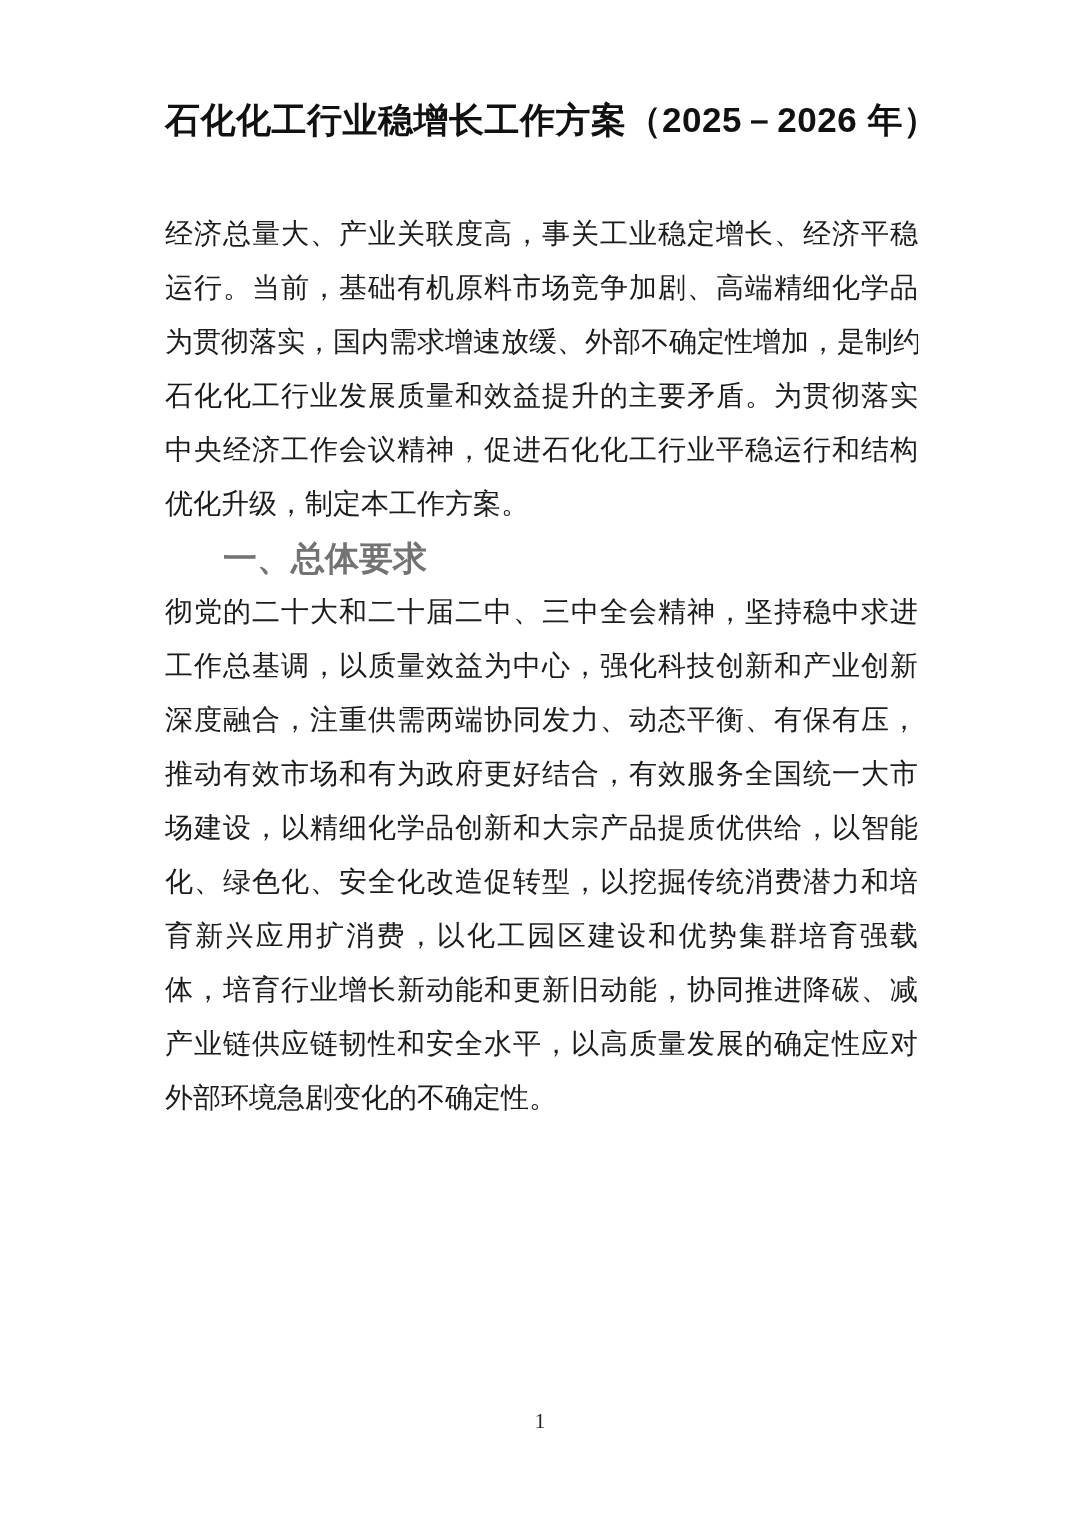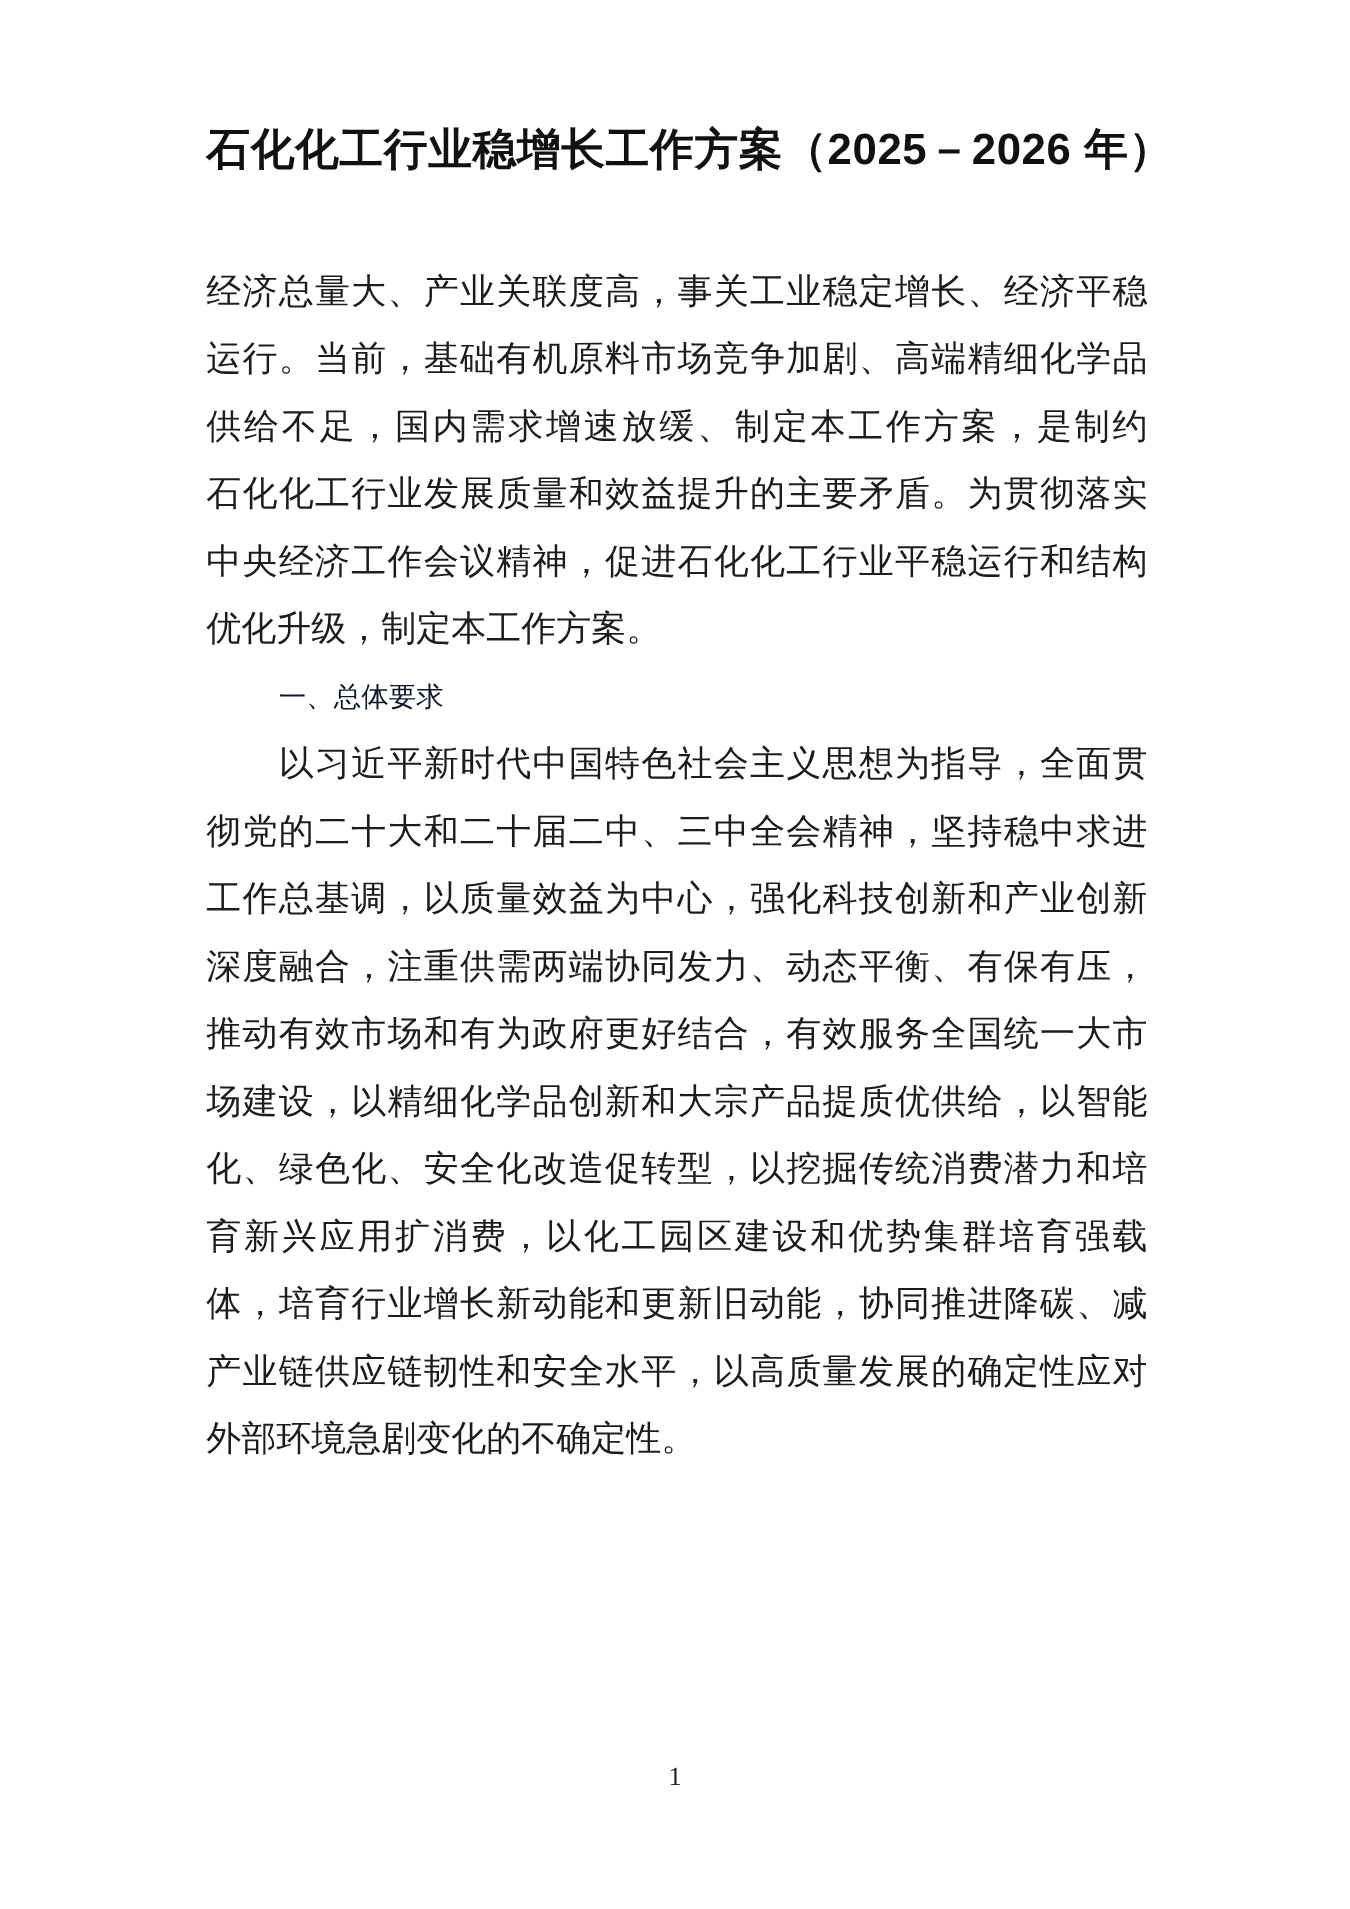--- a/index.html
+++ b/index.html
@@ -46,23 +46,23 @@
   }
   .bodyline.indent {
     text-indent: 58px;
   }
   .bodyline.end {
     text-align-last: left;
   }
   .section-heading {
     height: 54px;
     line-height: 54px;
-    font-size: 22px;
-    font-weight: normal;
-    color: #0f172a;
+    font-size: 34px;
+    font-weight: bold;
+    color: #737373;
     padding-left: 58px;
     font-family: "Liberation Sans", "DejaVu Sans", sans-serif;
   }
   .page-number {
     position: absolute;
     left: 0;
     top: 1408px;
     width: 100%;
     text-align: center;
     font-size: 21px;
@@ -75,30 +75,29 @@
 <body>
 
 <div class="page">
   <div class="content">
 
     <div class="doc-title">石化化工行业稳增长工作方案（2025－2026 年）</div>
 
     <div>
       <div class="bodyline">经济总量大、产业关联度高，事关工业稳定增长、经济平稳</div>
       <div class="bodyline">运行。当前，基础有机原料市场竞争加剧、高端精细化学品</div>
-      <div class="bodyline">供给不足，国内需求增速放缓、制定本工作方案，是制约</div>
+      <div class="bodyline">为贯彻落实，国内需求增速放缓、外部不确定性增加，是制约</div>
       <div class="bodyline">石化化工行业发展质量和效益提升的主要矛盾。为贯彻落实</div>
       <div class="bodyline">中央经济工作会议精神，促进石化化工行业平稳运行和结构</div>
       <div class="bodyline end">优化升级，制定本工作方案。</div>
     </div>
 
     <div class="section-heading">一、总体要求</div>
 
     <div>
-      <div class="bodyline indent">以习近平新时代中国特色社会主义思想为指导，全面贯</div>
       <div class="bodyline">彻党的二十大和二十届二中、三中全会精神，坚持稳中求进</div>
       <div class="bodyline">工作总基调，以质量效益为中心，强化科技创新和产业创新</div>
       <div class="bodyline">深度融合，注重供需两端协同发力、动态平衡、有保有压，</div>
       <div class="bodyline">推动有效市场和有为政府更好结合，有效服务全国统一大市</div>
       <div class="bodyline">场建设，以精细化学品创新和大宗产品提质优供给，以智能</div>
       <div class="bodyline">化、绿色化、安全化改造促转型，以挖掘传统消费潜力和培</div>
       <div class="bodyline">育新兴应用扩消费，以化工园区建设和优势集群培育强载</div>
       <div class="bodyline">体，培育行业增长新动能和更新旧动能，协同推进降碳、减</div>
       <div class="bodyline">产业链供应链韧性和安全水平，以高质量发展的确定性应对</div>
       <div class="bodyline end">外部环境急剧变化的不确定性。</div>

